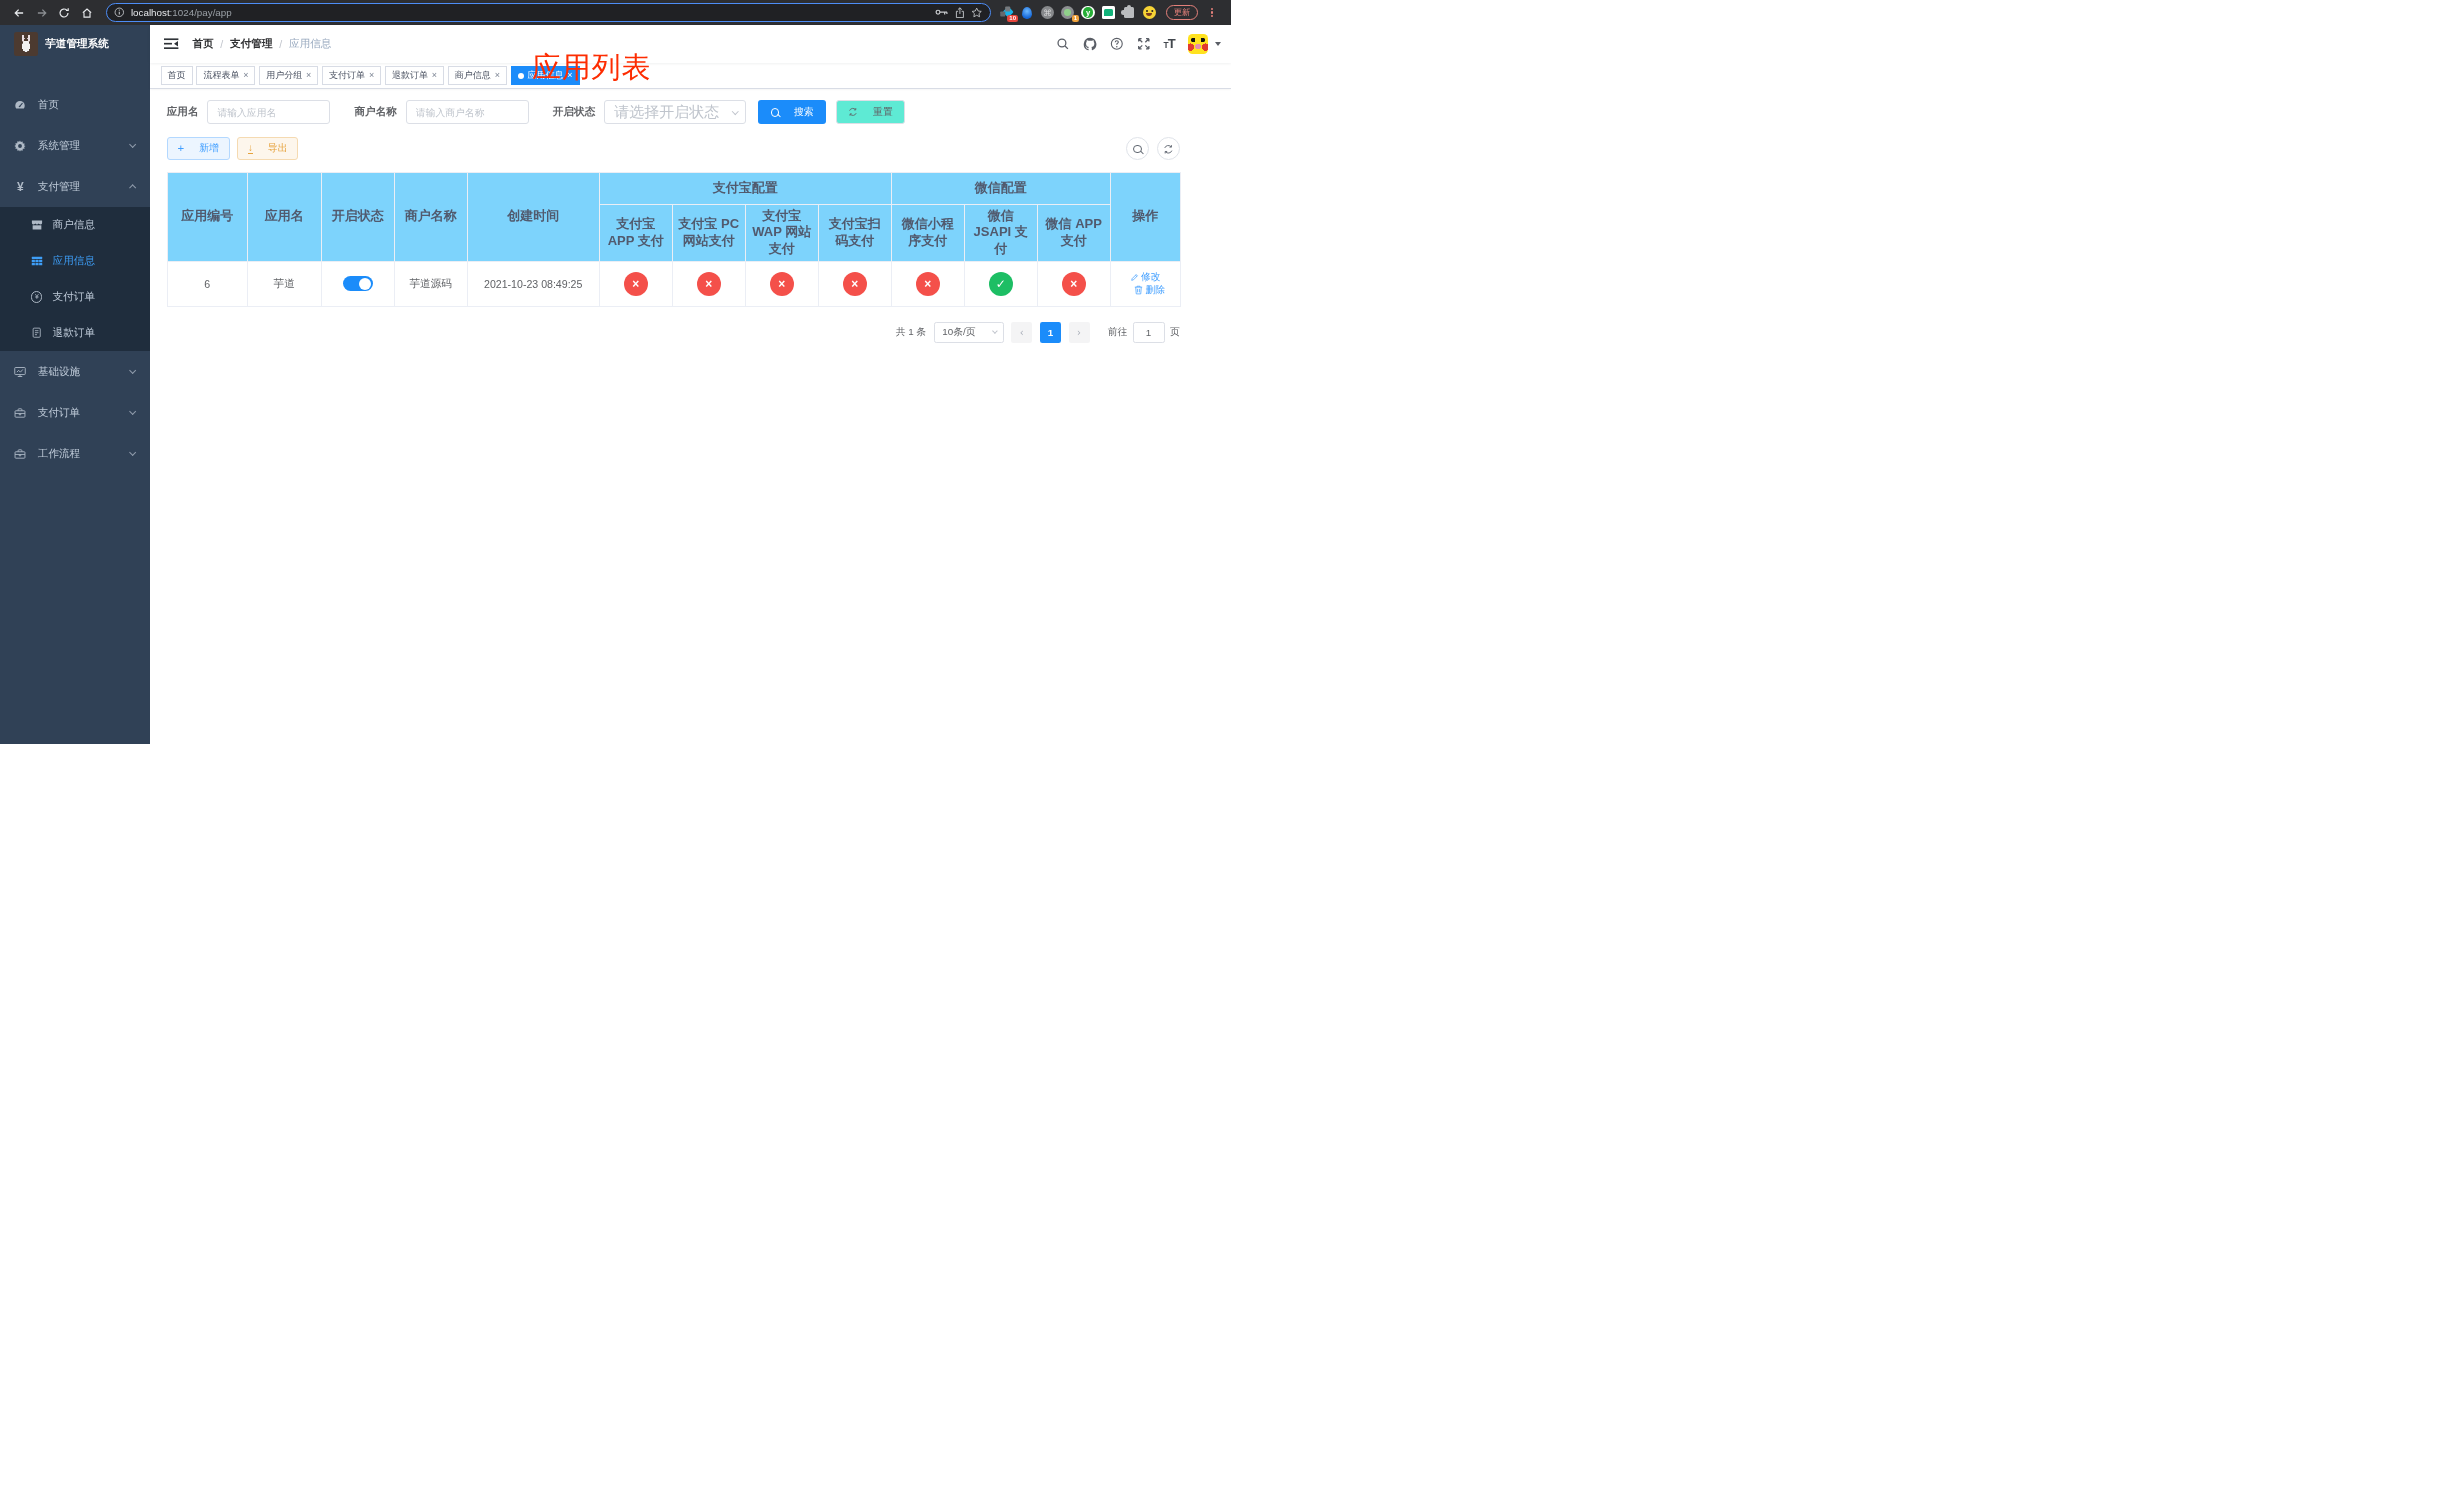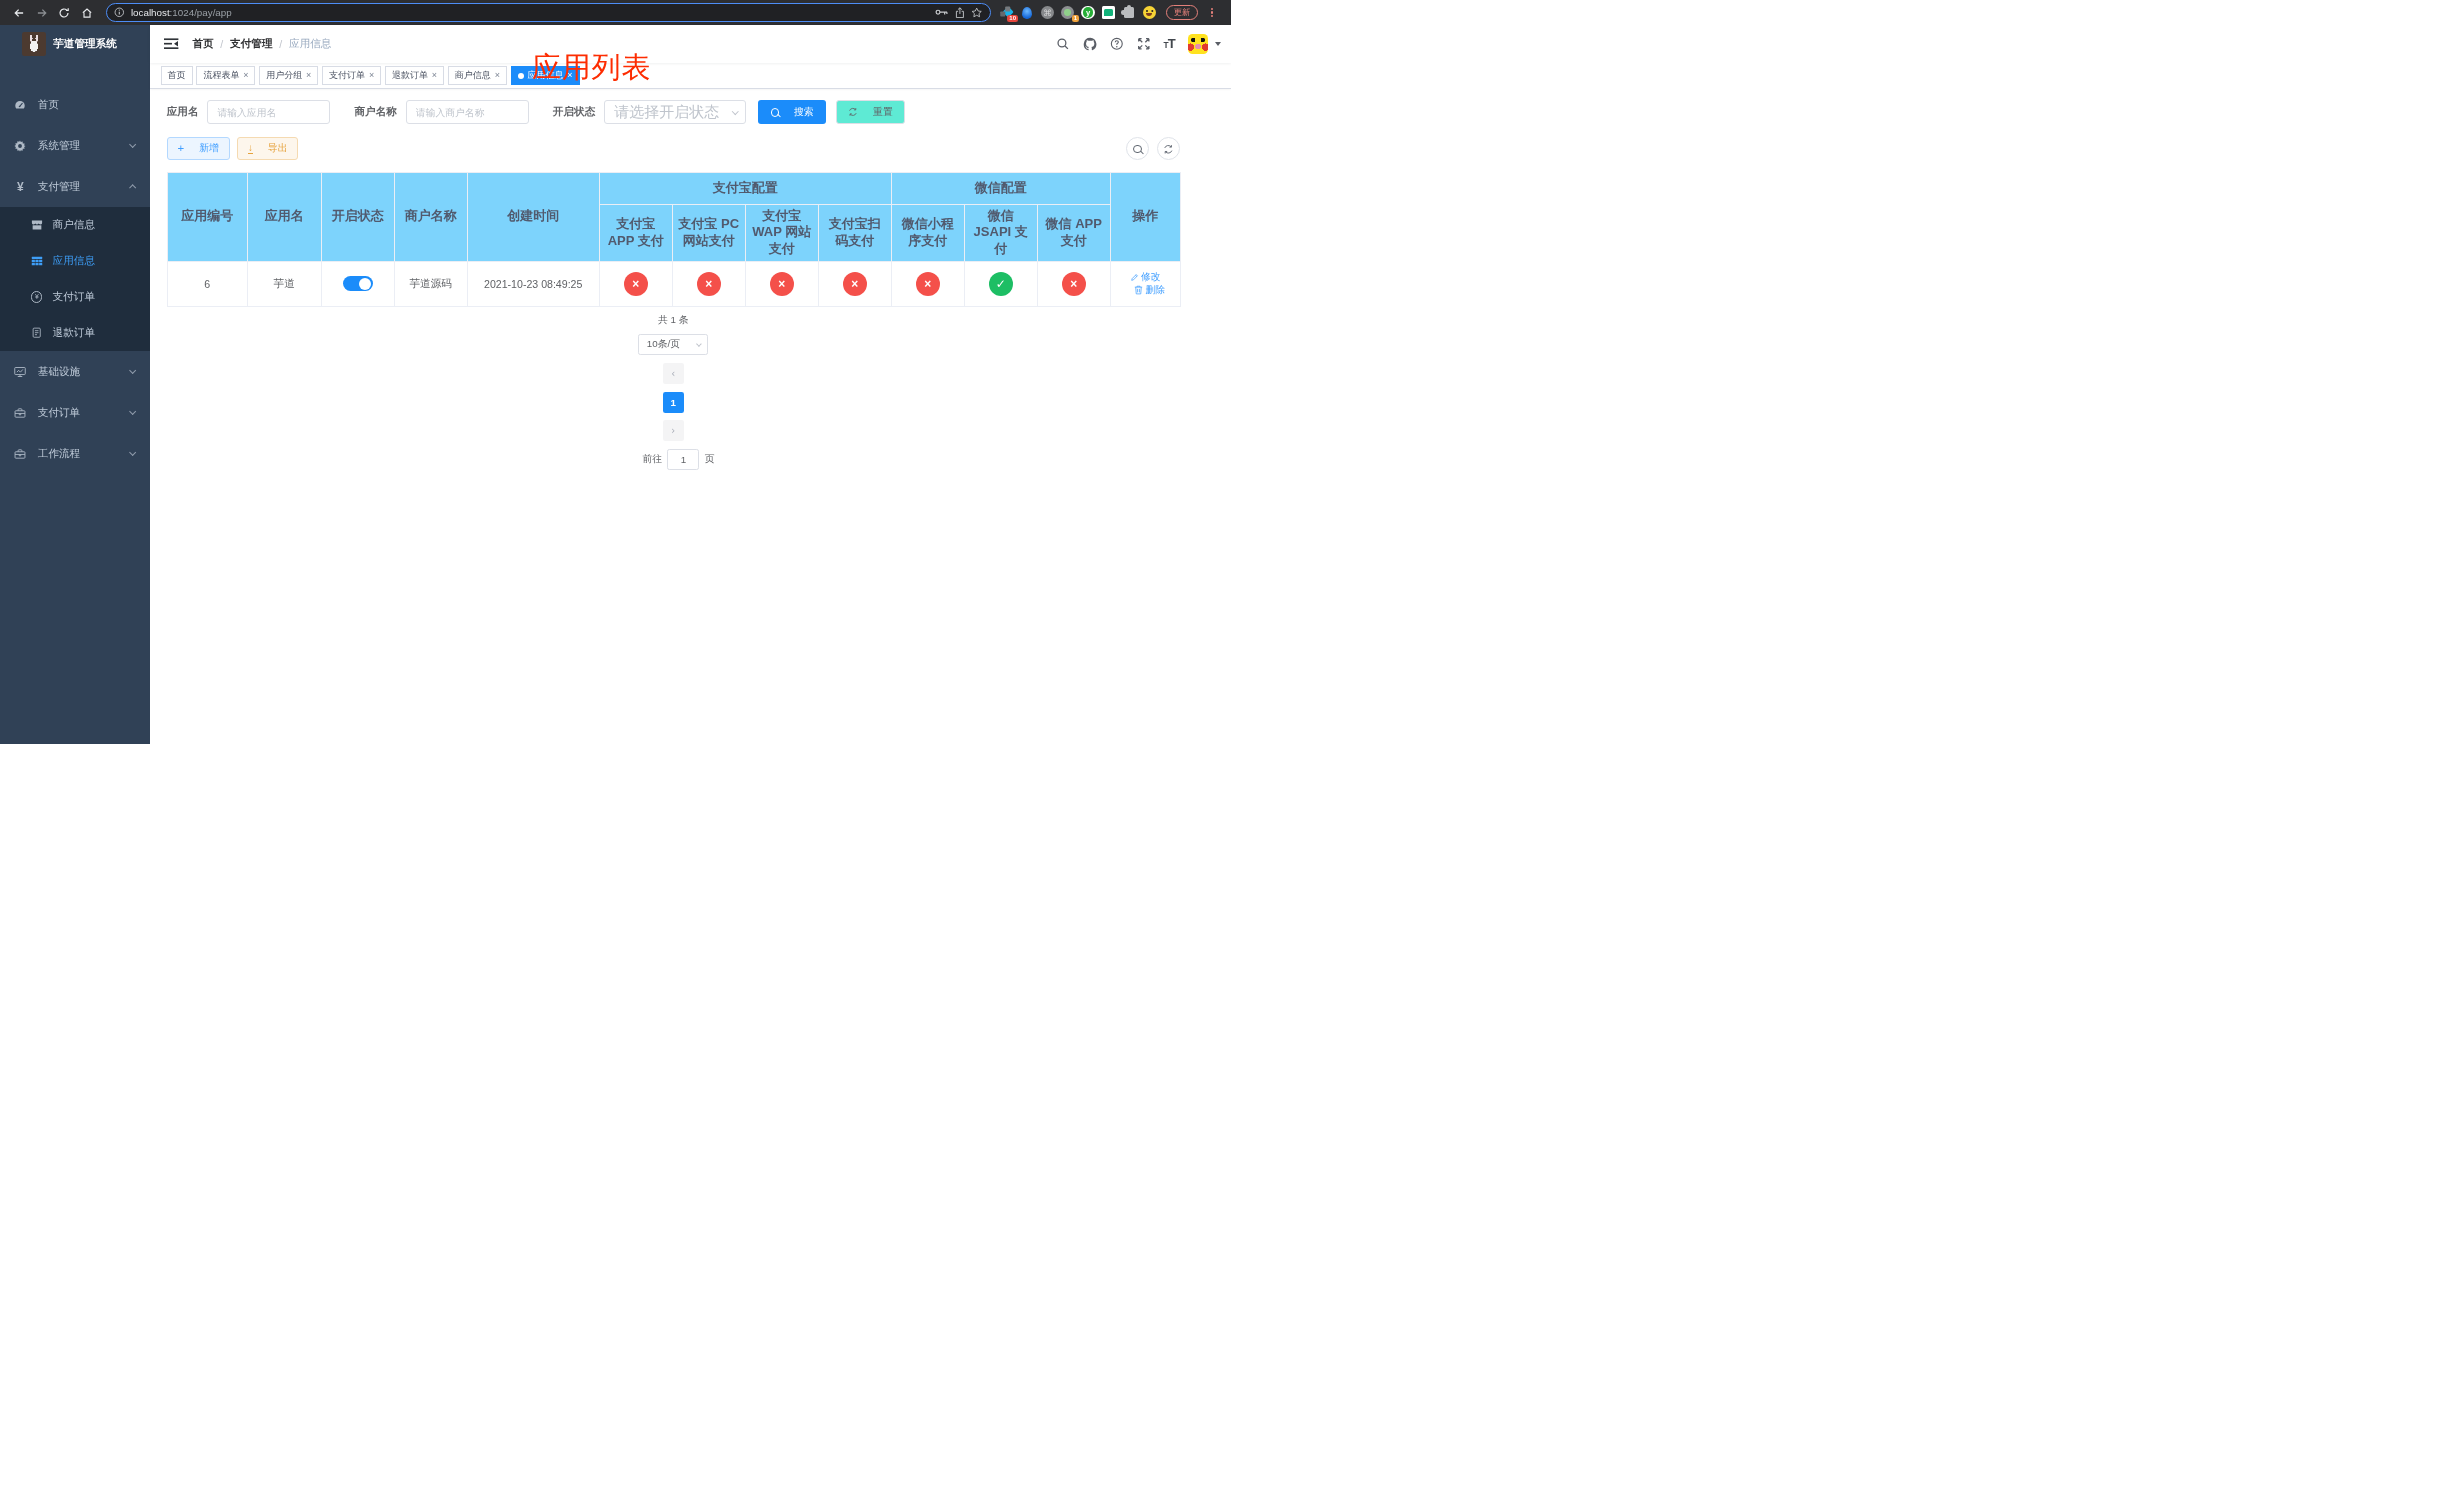--- a/index.html
+++ b/index.html
@@ -36,21 +36,21 @@
   .ext-emoji{ width:13.6px; height:13.6px; border-radius:50%; background:#f6d335; position:relative; }
   .ext-emoji::before{ content:''; position:absolute; left:3px; top:3.8px; width:2.3px; height:2.3px; border-radius:50%; background:#222; box-shadow:5.3px 0 0 #222; }
   .ext-emoji::after{ content:''; position:absolute; left:3.8px; top:7.6px; width:6px; height:3px; border-radius:0 0 6px 6px; background:#7c3a1d; }
   .update-btn{ height:15px; border:1.1px solid #e4807a; color:#e4807a; border-radius:8.3px; font-size:8.3px; padding:0 6.8px; display:flex; align-items:center; margin-left:3px; background:transparent; }
   .menu-dots{ width:10.6px; display:flex; flex-direction:column; align-items:center; gap:1.5px; margin-left:1.5px; }
   .menu-dots i{ width:2.3px; height:2.3px; border-radius:50%; background:#e4807a; }
 
   
   .app{ display:flex; height:719px; }
   .sidebar{ width:150px; background:#304156; flex:none; display:flex; flex-direction:column; }
-  .logo-row{ height:38px; display:flex; align-items:center; padding-left:13.6px; gap:7.6px;margin-left:8px; }
+  .logo-row{ height:38px; display:flex; align-items:center; padding-left:13.6px; gap:7.6px; }
   .logo-img{ width:24px; height:24px; border-radius:2.3px; background:
      radial-gradient(ellipse 6.8px 9px at 50% 60%, #f3f3f3 60%, transparent 61%),
      radial-gradient(ellipse 2.3px 6px at 38% 26%, #e9dfe2 60%, transparent 61%),
      radial-gradient(ellipse 2.3px 6px at 62% 26%, #e9dfe2 60%, transparent 61%),
      #4c3a30; flex:none; }
   .logo-title{ color:#fff; font-size:10.6px; font-weight:bold; white-space:nowrap; }
   .menu{ margin-top:21px; }
   .m-item{ height:41px; display:flex; align-items:center; padding:0 15px 0 13.6px; color:#bfcbd9; font-size:10.6px; position:relative; }
   .m-item .ico{ width:13.6px; display:flex; justify-content:center; color:#aeb9c6; margin-right:10.6px; flex:none; }
   .m-item .lbl{ flex:1; }
@@ -129,21 +129,21 @@
   tbody td{ height:45px; font-size:10.6px; color:#606266; }
   .switch{ width:30px; height:15px; border-radius:7.6px; background:#1b8cfa; display:inline-block; position:relative; vertical-align:middle; }
   .switch::after{ content:''; position:absolute; top:1.5px; right:1.5px; width:12px; height:12px; border-radius:50%; background:#fff; }
   .status-circle{ width:24px; height:24px; border-radius:50%; display:inline-flex; align-items:center; justify-content:center; color:#fff; font-size:12px; font-weight:bold; line-height:1; }
   .status-circle.off{ background:#f4504a; }
   .status-circle.on{ background:#1dbe64; }
   .op-link{ color:#409eff; font-size:9.8px; display:inline-flex; align-items:center; gap:2.3px; }
   .op-link + .op-link{ margin-left:9px; }
 
   
-  .pagination{ width:1013px; display:flex; align-items:center; justify-content:flex-end; margin-top:7px; font-size:9.8px; color:#606266; gap:7.6px;flex-direction:column; }
+  .pagination{ width:1013px; display:flex; align-items:center; justify-content:flex-end; margin-top:15px; font-size:9.8px; color:#606266; gap:7.6px; }
   .pg-select{ width:70px; height:21px; border:0.8px solid #dcdfe6; border-radius:2.3px; display:flex; align-items:center; justify-content:space-between; padding:0 6px 0 7.6px; color:#606266; }
   .pg-select .chev{ border-color:#c0c4cc; width:3.8px; height:3.8px; }
   .pg-btn{ width:21px; height:21px; background:#f4f4f5; border-radius:2.3px; display:flex; align-items:center; justify-content:center; color:#a8adb8; font-size:9.8px; }
   .pg-cur{ width:21px; height:21px; background:#1b8cfa; border-radius:2.3px; color:#fff; font-weight:bold; display:flex; align-items:center; justify-content:center; }
   .pg-goto{ display:flex; align-items:center; gap:5.3px; margin-left:10.6px; }
   .pg-input{ width:32px; height:21px; border:0.8px solid #dcdfe6; border-radius:2.3px; text-align:center; font-size:9.8px; color:#606266; outline:none; font-family:inherit; }
   .arrow-ch{ font-family:"DejaVu Sans",sans-serif; }
 </style>
 </head>
 <body>

